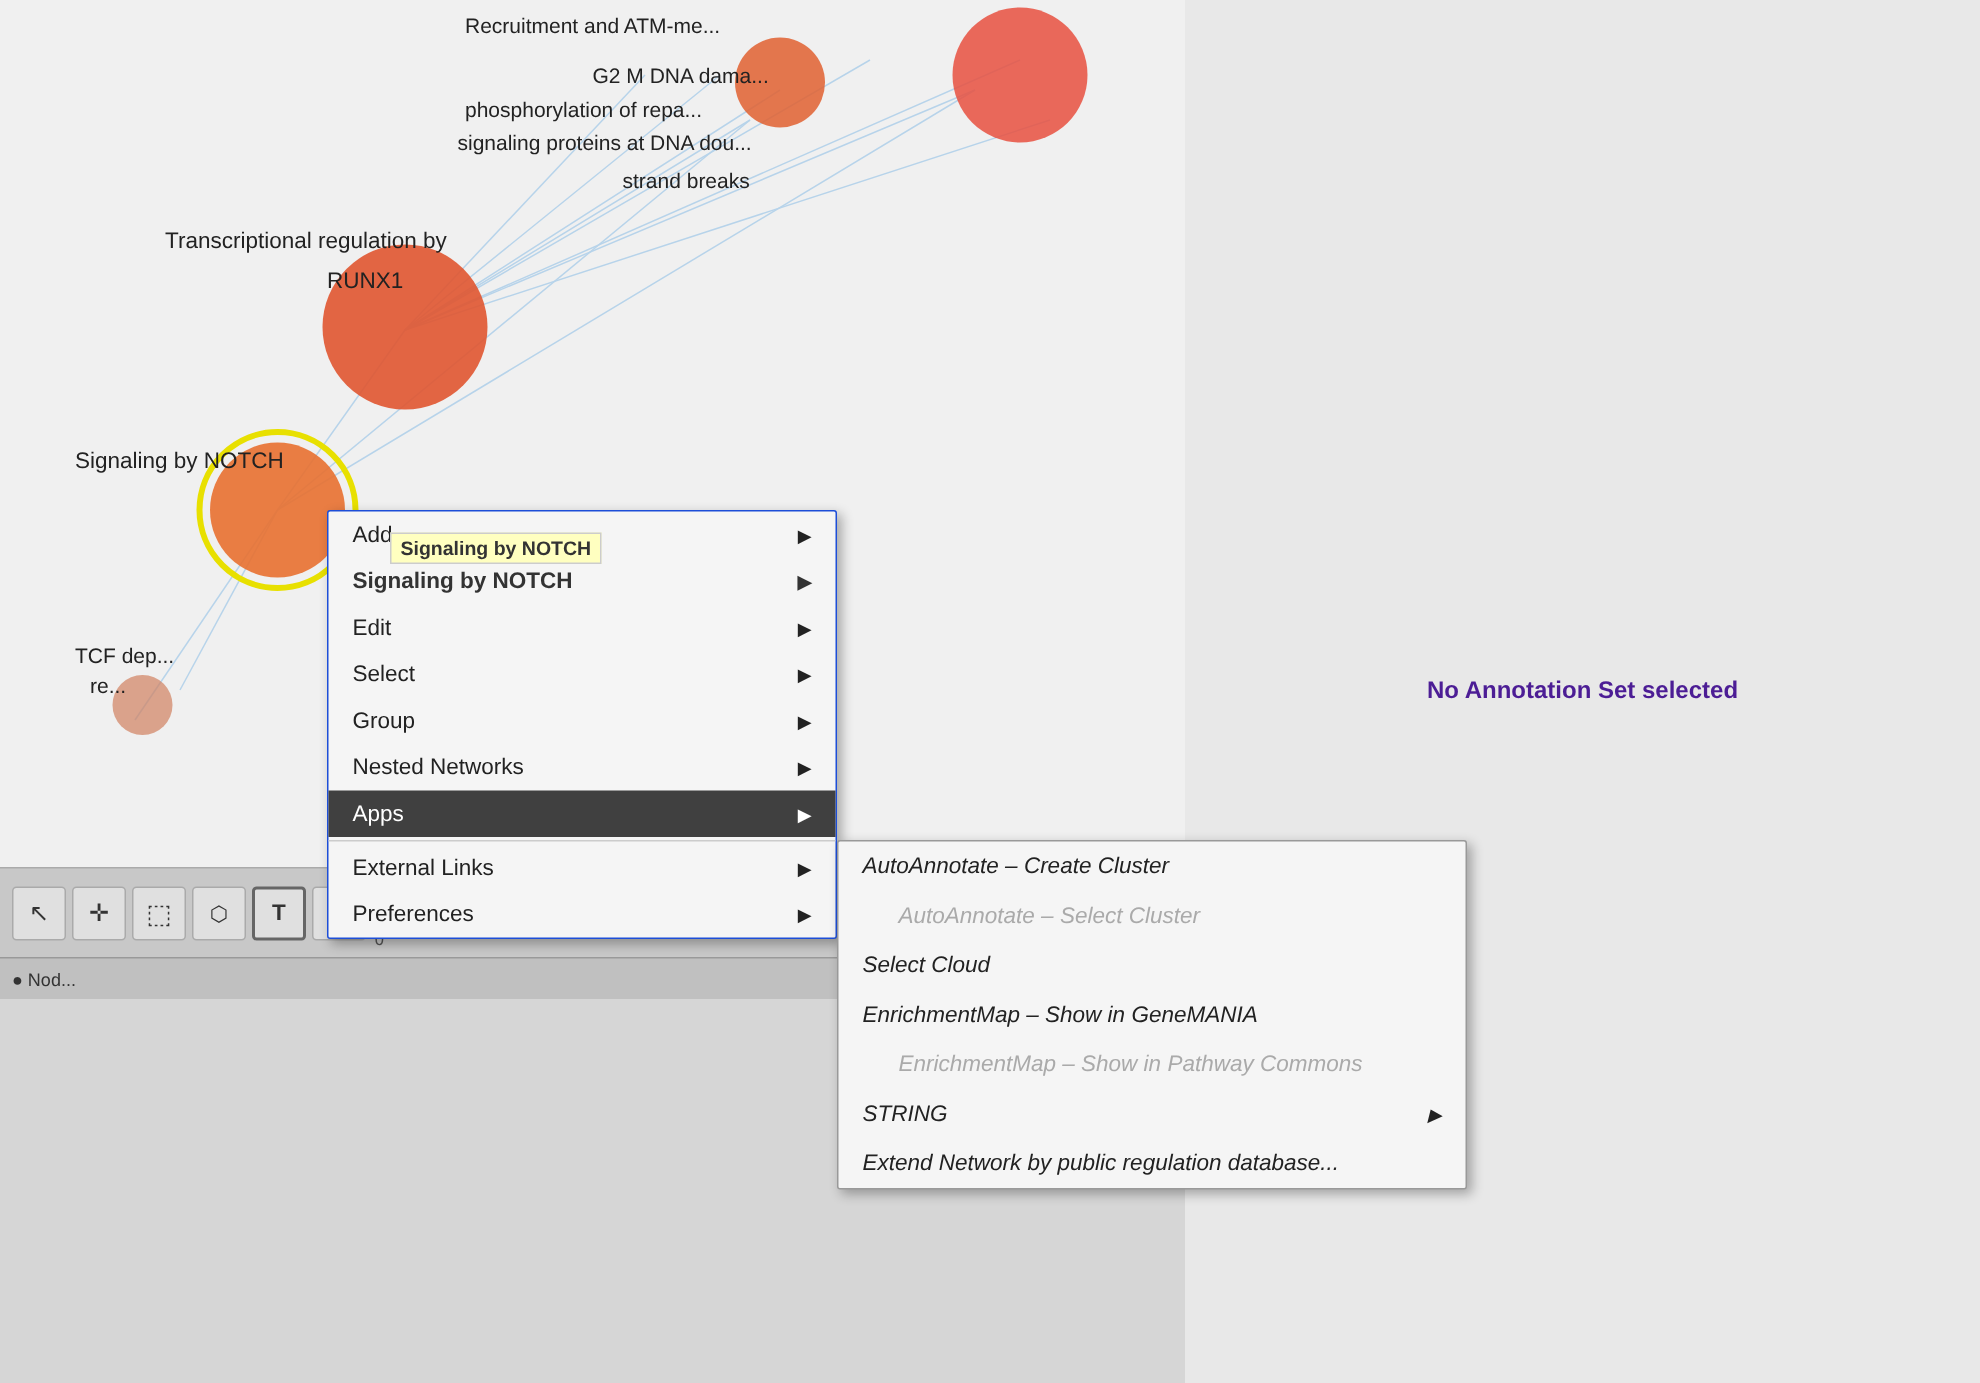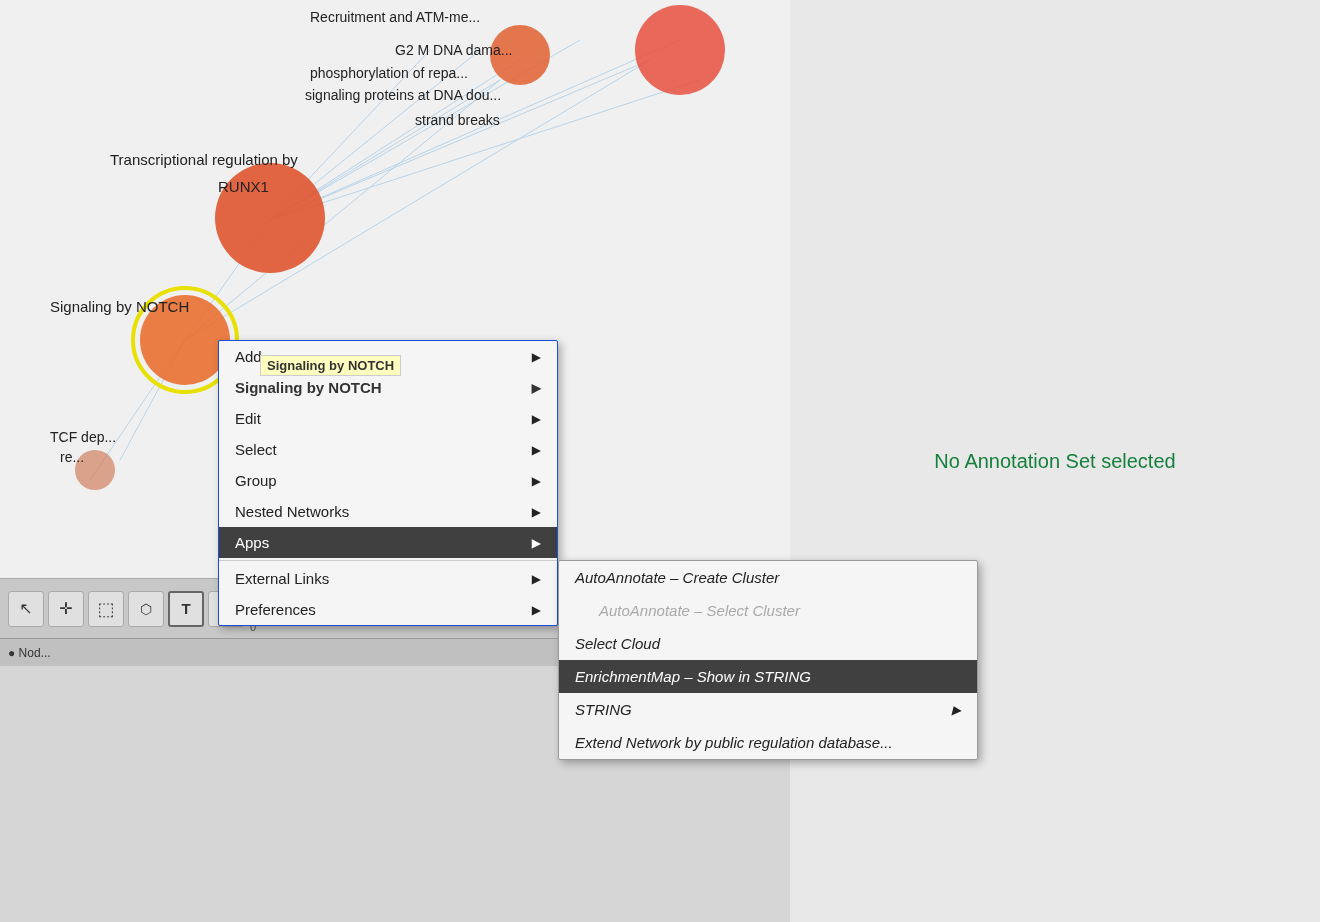--- a/index.html
+++ b/index.html
@@ -28,22 +28,23 @@
       top: 0; right: 0;
       width: 530px;
       height: 922px;
       background: #e8e8e8;
       display: flex;
       align-items: center;
       justify-content: center;
     }
 
     .no-annotation-text {
-      color: #15803d;
-      font-size: 20px;
+      color: #4c1d95;
+      font-size: 16px;
+      font-weight: bold;
     }
 
     
     .network-svg {
       position: absolute;
       top: 0; left: 0;
       width: 790px;
       height: 700px;
     }
 
@@ -317,25 +318,28 @@
   </div>
 
   <div class="context-menu-item disabled">
     <span>AutoAnnotate – Select Cluster</span>
   </div>
 
   <div class="context-menu-item">
     <span>Select Cloud</span>
   </div>
 
-
-
-  <div class="context-menu-item active">
-    <span>EnrichmentMap – Show in STRING</span>
-  </div>
+  <div class="context-menu-item">
+    <span>EnrichmentMap – Show in GeneMANIA</span>
+  </div>
+
+  <div class="context-menu-item disabled">
+    <span>EnrichmentMap – Show in Pathway Commons</span>
+  </div>
+
 
   <div class="context-menu-item">
     <span>STRING</span>
     <span class="arrow">▶</span>
   </div>
 
   <div class="context-menu-item">
     <span>Extend Network by public regulation database...</span>
   </div>
 </div>

